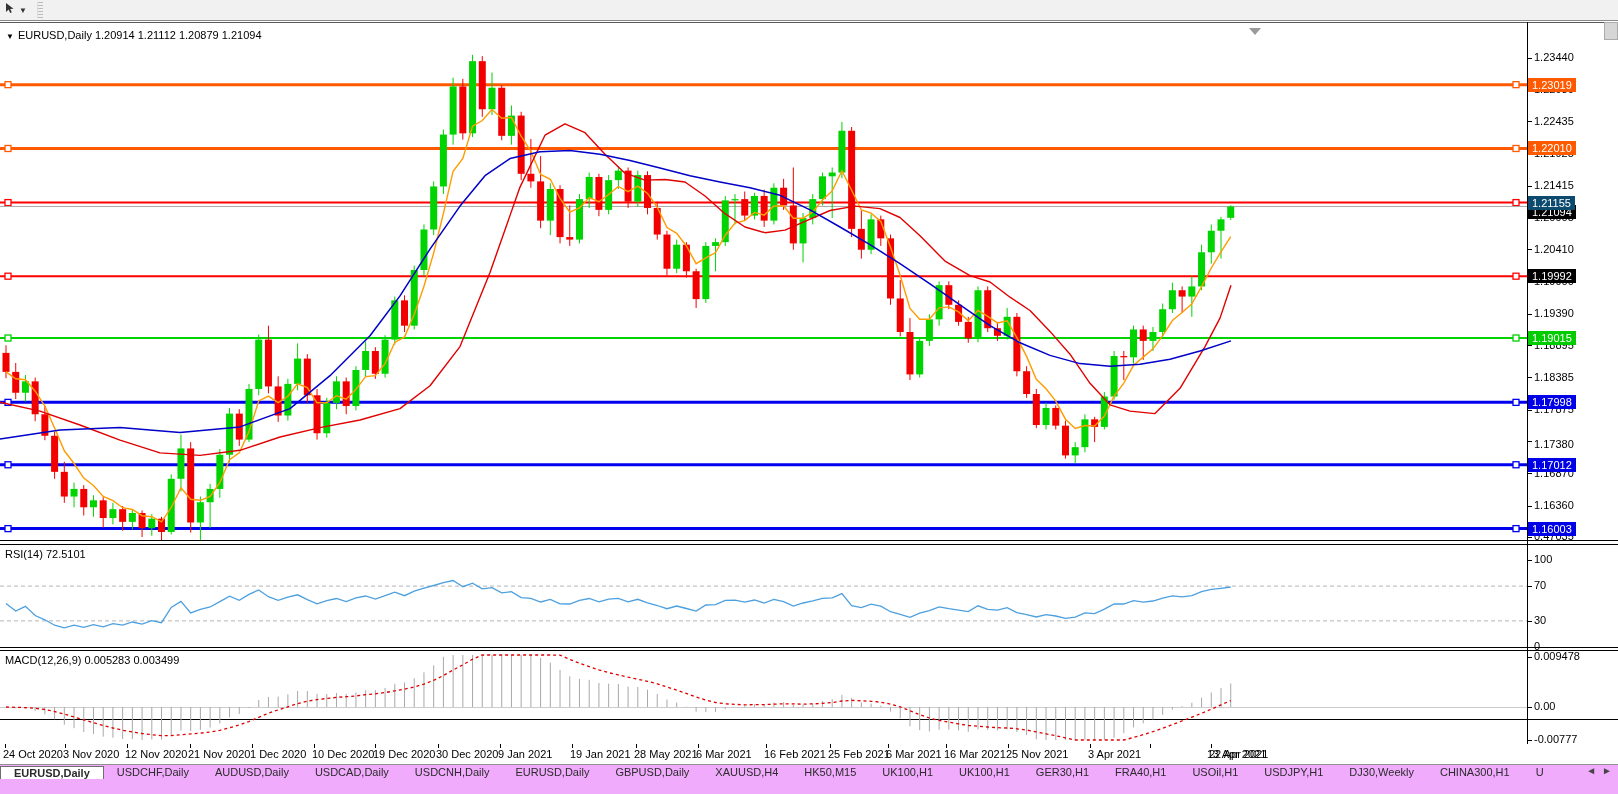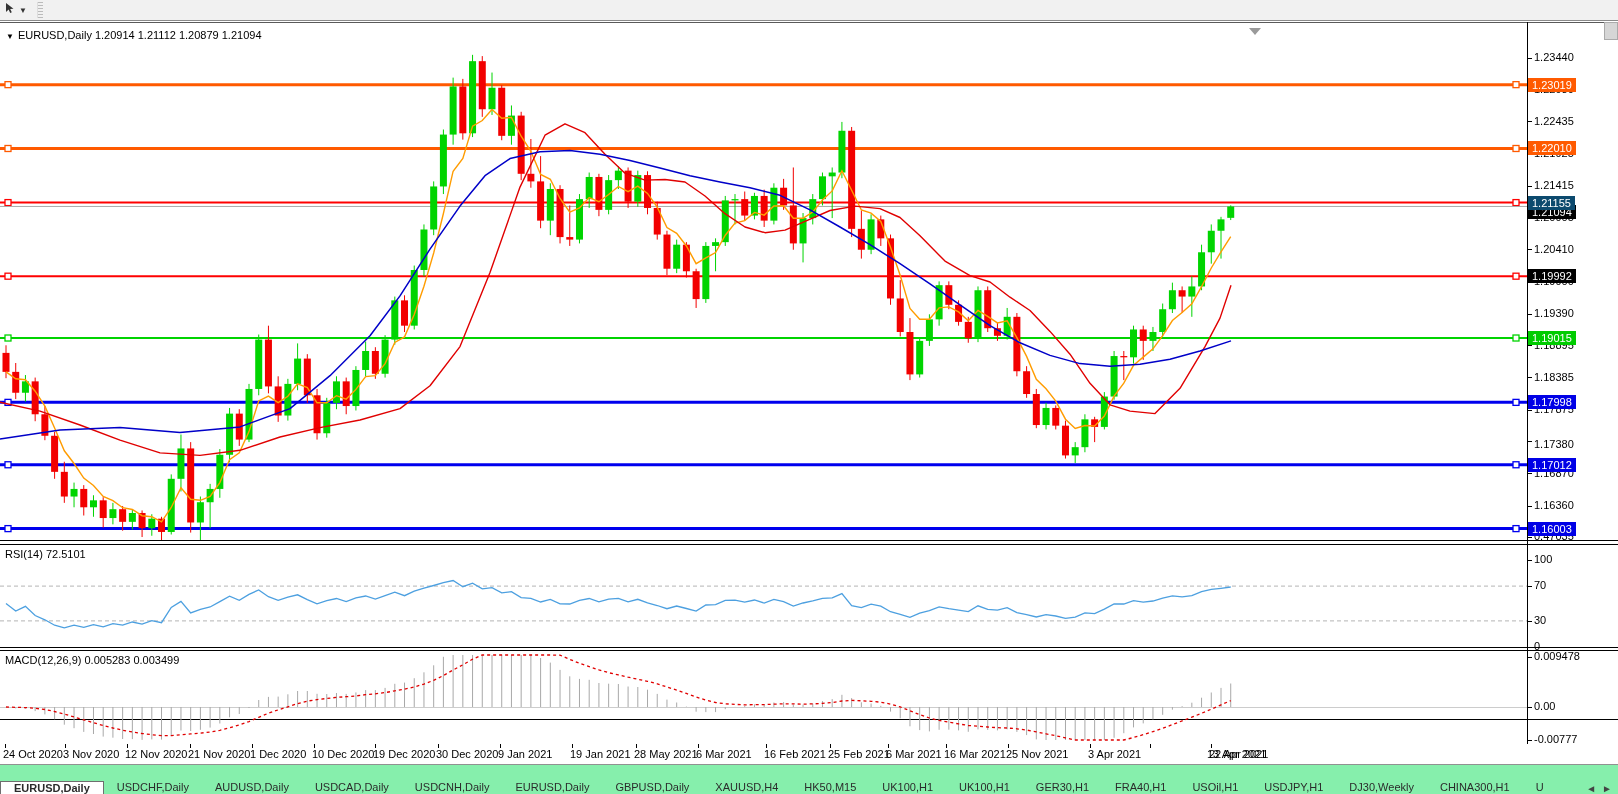--- a/index.html
+++ b/index.html
@@ -26,21 +26,21 @@
   #chart-title{position:absolute;left:6px;top:6px;font-size:11px;color:#000;white-space:nowrap;}
   #chart-title .tri{font-size:8px;margin-right:4px;}
   .ind-label{position:absolute;left:5px;top:3px;font-size:11px;color:#000;white-space:nowrap;}
   #shift-marker{position:absolute;width:0;height:0;border-left:6px solid transparent;border-right:6px solid transparent;border-top:7px solid #9a9a9a;}
   #scroll-frag{position:absolute;right:0;top:22px;width:14px;height:18px;background:#d6d6d6;border:1px solid #aaa;box-sizing:border-box;}
   
   #date-axis{position:absolute;left:0;top:744px;width:1618px;height:20px;background:#fff;}
   .date-label{position:absolute;top:4px;font-size:11px;color:#000;white-space:nowrap;}
   .date-tick{position:absolute;top:0;width:1px;height:4px;background:#000;}
   
-  #tabbar{position:absolute;left:0;top:764px;width:1618px;height:30px;background:#86efac;border-top:1px solid #919191;display:flex;align-items:flex-end;box-sizing:border-box;overflow:hidden;}
+  #tabbar{position:absolute;left:0;top:764px;width:1618px;height:30px;background:#f0abfc;border-top:1px solid #919191;display:flex;align-items:flex-start;box-sizing:border-box;overflow:hidden;}
   .tab{display:flex;align-items:center;padding:0 13px;font-size:11px;color:#2b2b2b;position:relative;cursor:pointer;white-space:nowrap;}
   .tab:not(.active)::after{content:"";position:absolute;right:0;top:7px;bottom:7px;width:1px;background:#c8c8c8;}
   .tab.active{background:#fff;border:1px solid #6e6e6e;border-bottom:none;font-weight:700;margin-top:1px;}
   #tab-scrollers{margin-left:auto;display:flex;align-items:center;padding:0 6px;gap:6px;}
   .scroller{font-size:10px;color:#444;cursor:pointer;}
 </style>
 </head>
 <body>
 
 <div id="app">

